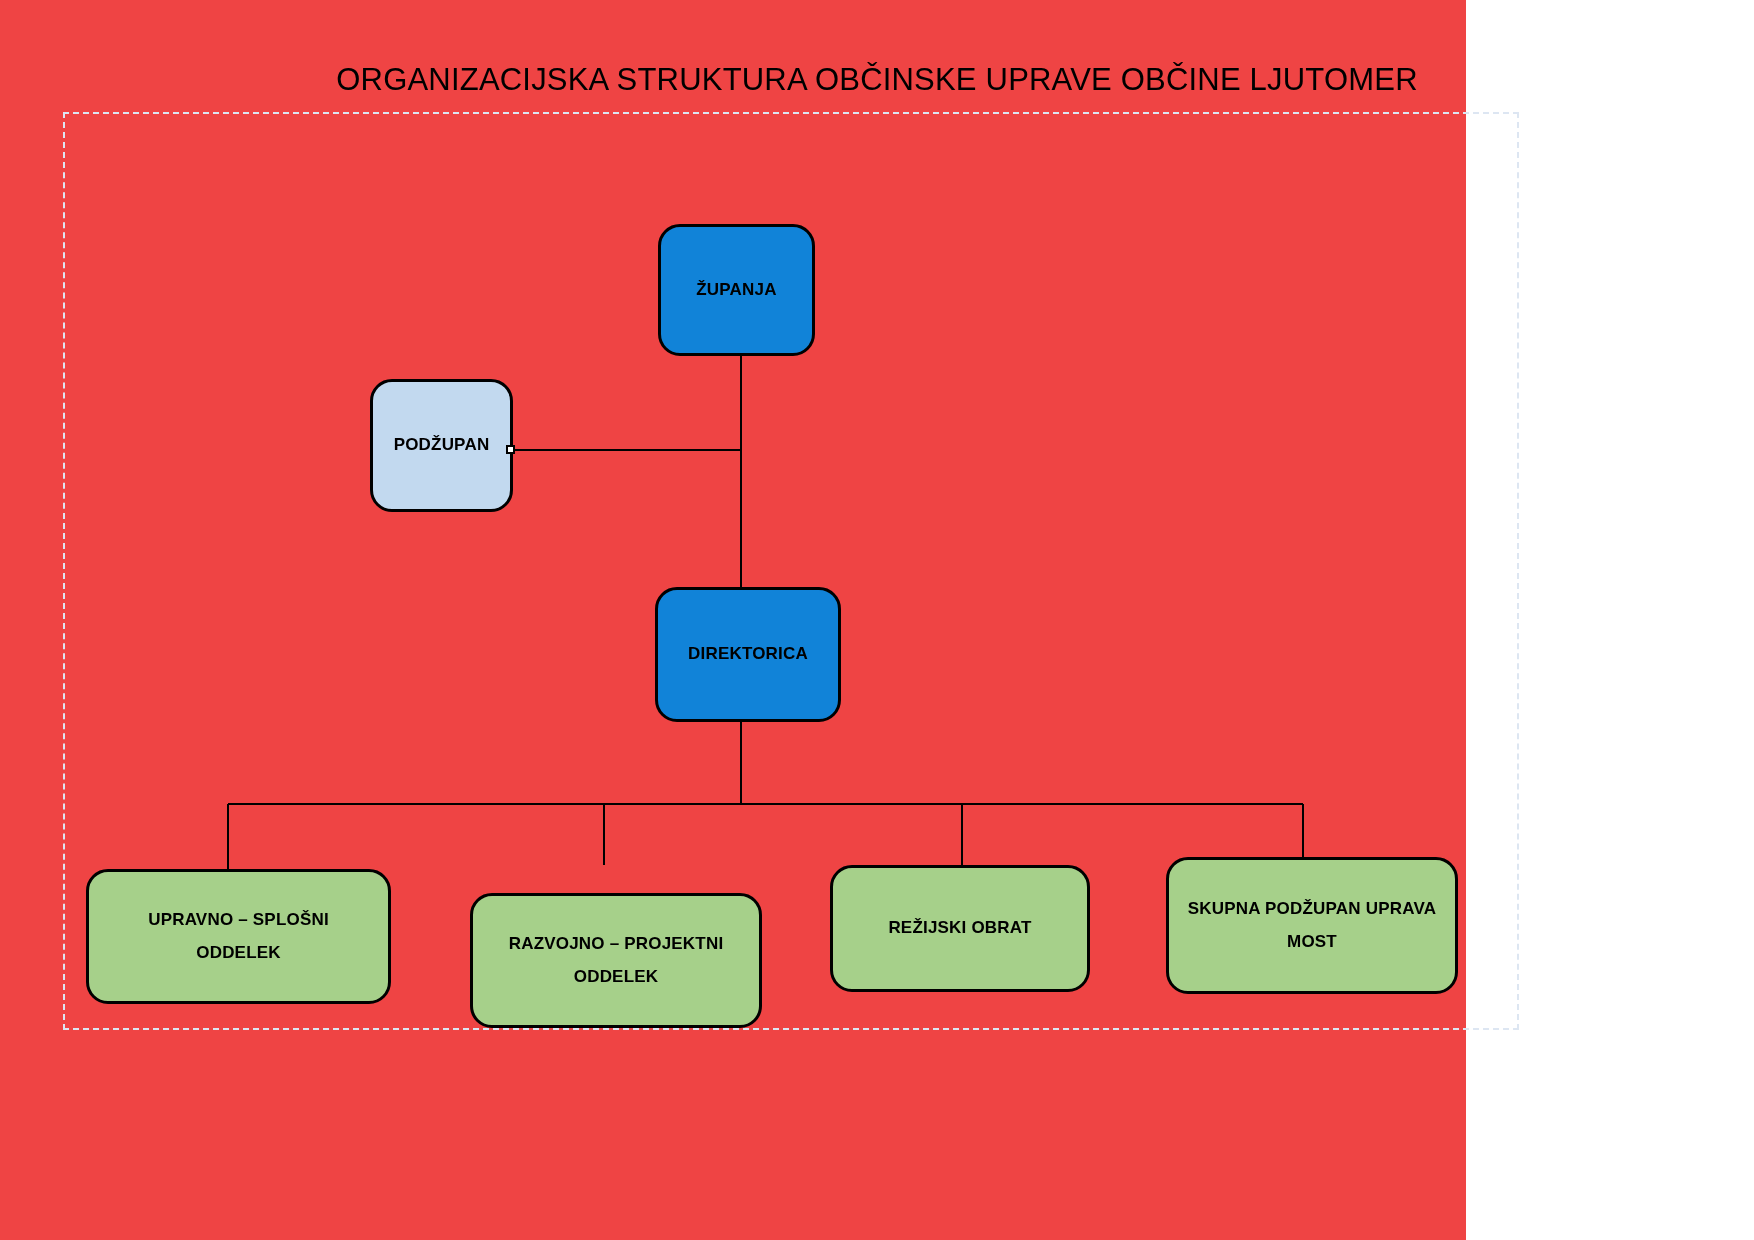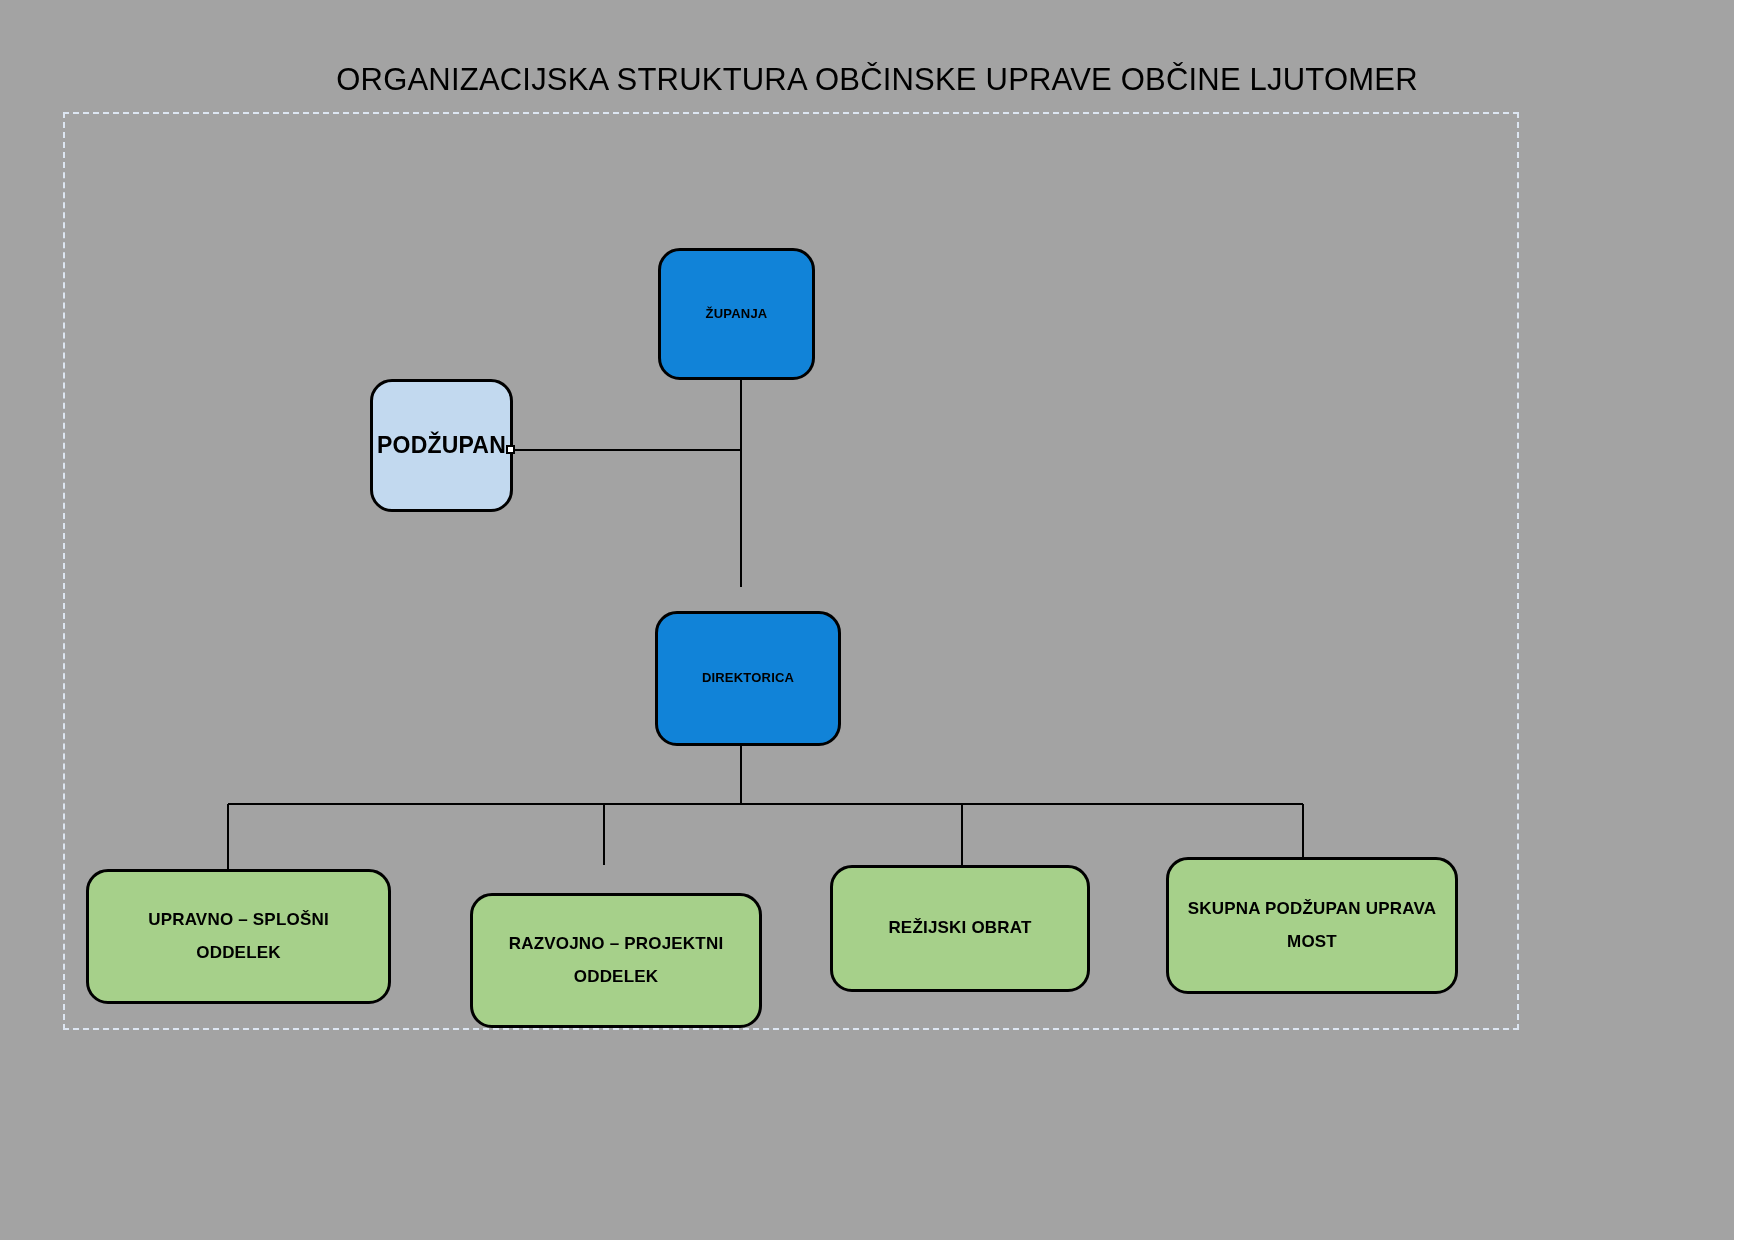--- a/index.html
+++ b/index.html
@@ -9,23 +9,23 @@
   }
   body {
     font-family: "Liberation Sans", sans-serif;
     width: 1754px;
     height: 1240px;
     overflow: hidden;
   }
 
   #page {
     position: relative;
-    width: 1734px;
+    width: 1466px;
     height: 1240px;
-    background: #a3a3a3;
+    background: #ef4444;
   }
 
   
   #chart-title {
     position: absolute;
     left: 0;
     top: 62px;
     width: 1754px;
     text-align: center;
     font-size: 31px;
@@ -70,28 +70,27 @@
     justify-content: center;
     text-align: center;
     color: #000000;
     font-weight: bold;
     font-family: "Liberation Sans", sans-serif;
     line-height: 1.9;
   }
 
   .node.blue {
     background: #1183d8;
-    font-size: 13px;
+    font-size: 17px;
     letter-spacing: 0.2px;
-    margin-top: 24px;
   }
 
   .node.lightblue {
     background: #c2d9ef;
-    font-size: 23px;
+    font-size: 17px;
     letter-spacing: 0.2px;
   }
 
   .node.green {
     background: #a6d08a;
     font-size: 17px;
     letter-spacing: 0.2px;
   }
 
   

